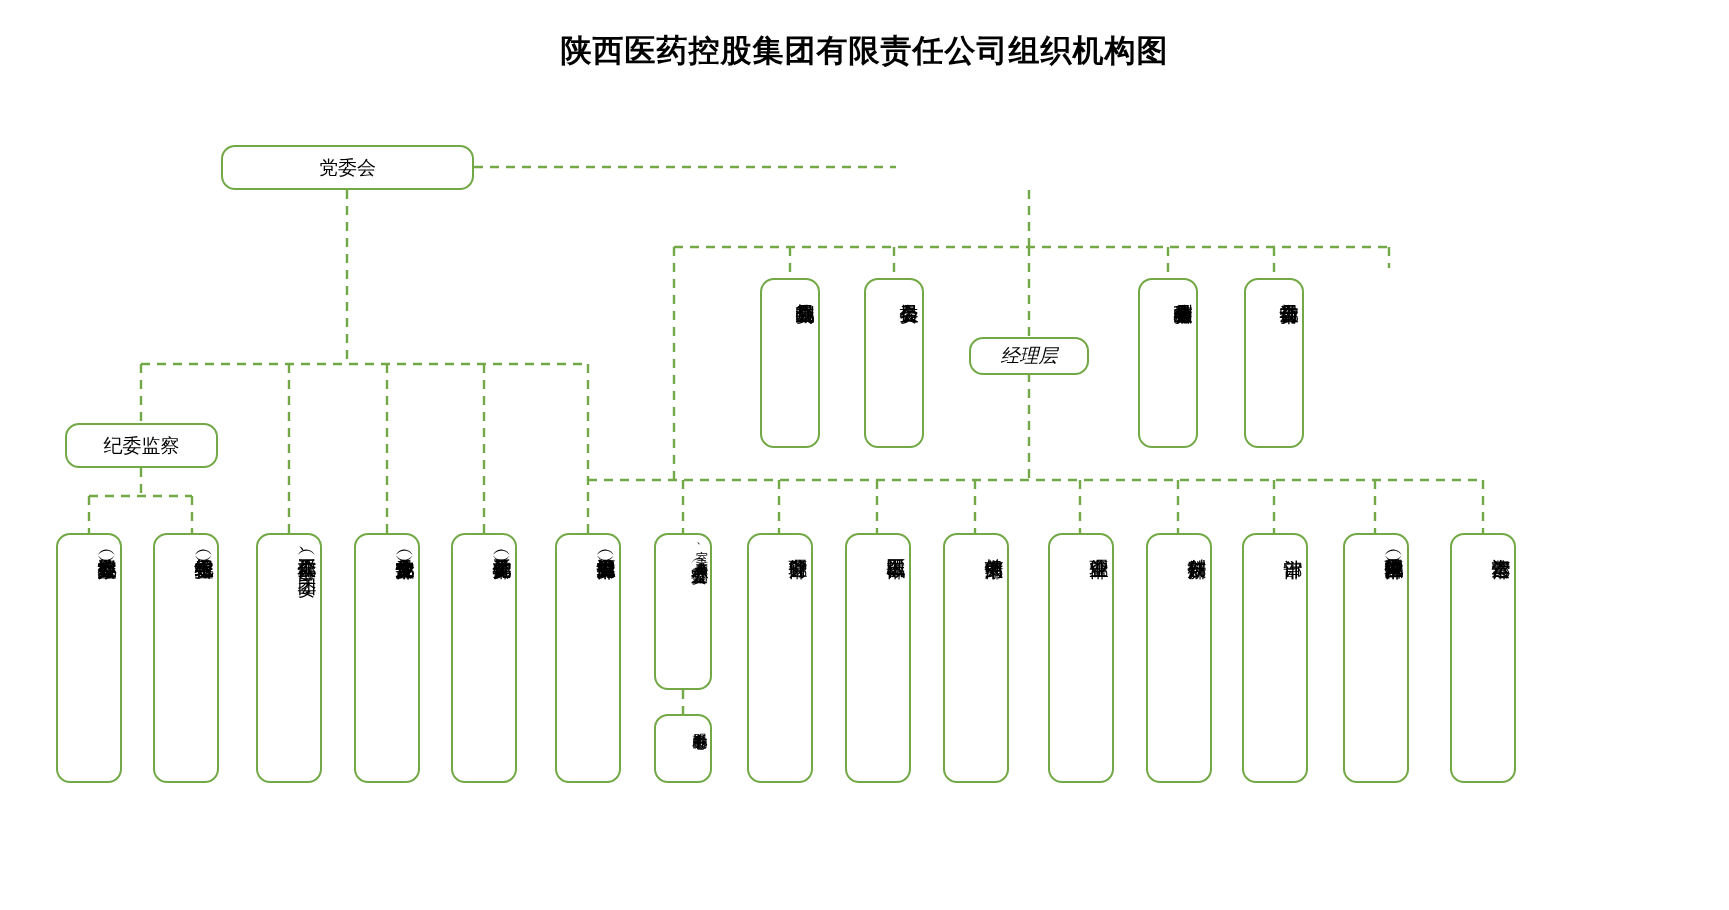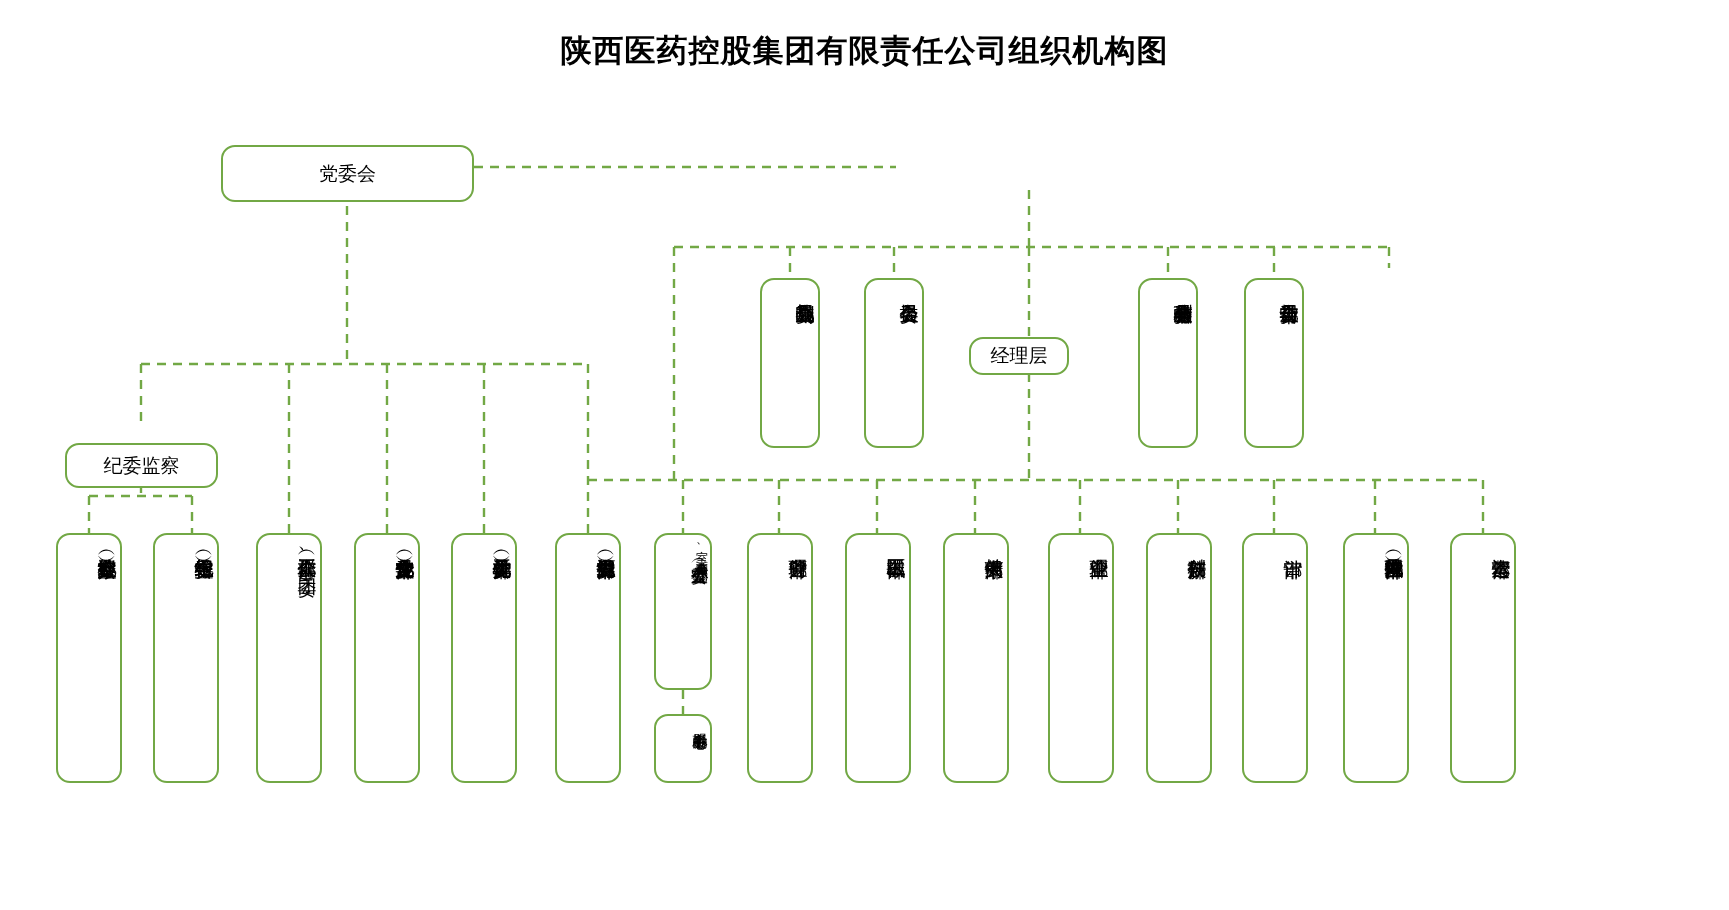--- a/index.html
+++ b/index.html
@@ -122,46 +122,46 @@
       <line x1="588" y1="364" x2="588" y2="533"></line>
 
       
       <line x1="141" y1="468" x2="141" y2="496"></line>
       <line x1="89" y1="496" x2="192" y2="496"></line>
       <line x1="89" y1="496" x2="89" y2="533"></line>
       <line x1="192" y1="496" x2="192" y2="533"></line>
     </g>
   </svg>
 
-  <div class="node horiz" style="left:221px; top:145px; width:253px; height:57px;">
+  <div class="node horiz" style="left:221px; top:145px; width:253px; height:45px;">
     <span class="txt">党委会</span>
   </div>
 
 
   <div class="node vert" style="left:760px; top:278px; width:60px; height:170px;">
     <span class="txt">战略规划委员会</span>
   </div>
 
   <div class="node vert" style="left:864px; top:278px; width:60px; height:170px;">
     <span class="txt">提名委员会</span>
   </div>
 
-  <div class="node horiz" style="left:969px; top:337px; width:100px; height:38px;">
+  <div class="node horiz" style="left:969px; top:337px; width:120px; height:38px;font-style:italic;">
     <span class="txt">经理层</span>
   </div>
 
   <div class="node vert" style="left:1138px; top:278px; width:60px; height:170px;">
     <span class="txt">薪酬与考核委员会</span>
   </div>
 
   <div class="node vert" style="left:1244px; top:278px; width:60px; height:170px;">
     <span class="txt">合规与审计委员会</span>
   </div>
 
-  <div class="node horiz" style="left:65px; top:423px; width:153px; height:45px;margin-top:20px;">
+  <div class="node horiz" style="left:65px; top:423px; width:153px; height:45px;">
     <span class="txt">纪委监察</span>
   </div>
 
   <div class="node vert" style="left:56px; top:533px; width:66px; height:250px;">
     <span class="txt">纪检监察室（巡察办公室）</span>
   </div>
 
   <div class="node vert" style="left:153px; top:533px; width:66px; height:250px;">
     <span class="txt">纪委综合室（纪检组）</span>
   </div>

